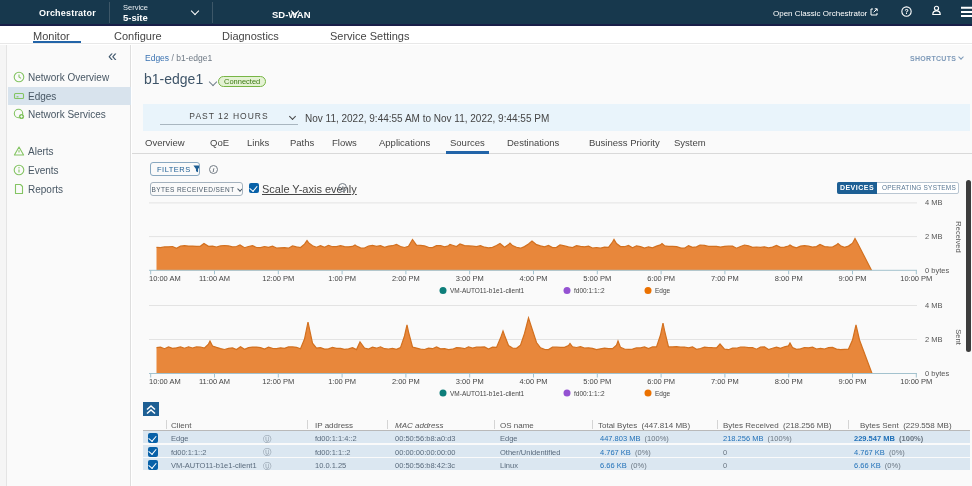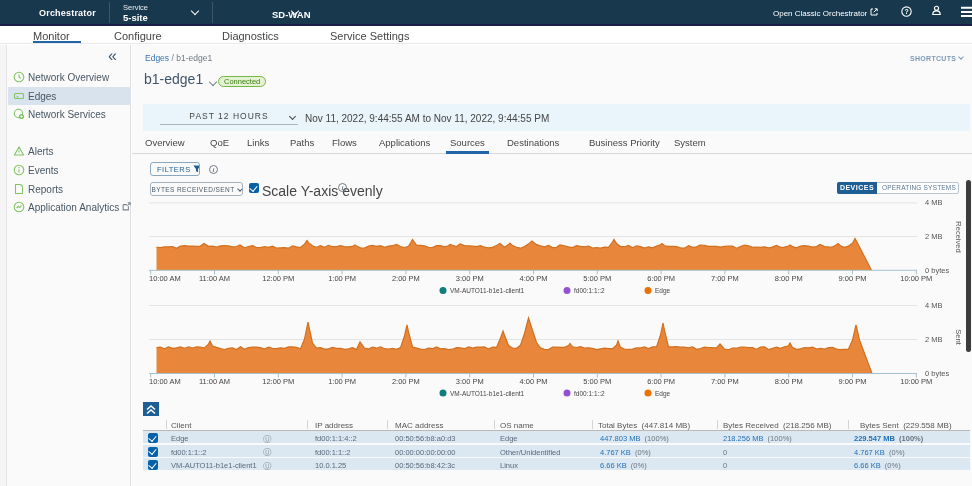--- a/index.html
+++ b/index.html
@@ -152,31 +152,20 @@
           <circle cx="6" cy="3.8" r=".7" fill="#84c463"></circle>
         </svg>
         <span class="lbl">Events</span>
       </div>
     <div class="sitem" style="top:135px">
         <svg width="12" height="12" viewBox="0 0 12 12">
           <path d="M2.5 1.5 h5 l2 2 v7 h-7 Z" stroke="#84c463" stroke-width="1.1" fill="none" stroke-linejoin="round"></path>
         </svg>
         <span class="lbl">Reports</span>
       </div>
-    <div class="sitem" style="top:153px">
-        <svg width="12" height="12" viewBox="0 0 12 12">
-          <circle cx="6" cy="6" r="4.8" stroke="#84c463" stroke-width="1.1" fill="none"></circle>
-          <path d="M3.5 7 l1.7-1.7 1.3 1.3 2-2.2" stroke="#84c463" stroke-width="1.1" fill="none"></path>
-        </svg>
-        <span class="lbl">Application Analytics</span>
-        <svg style="position:absolute; left:114px; top:4px;" width="9" height="9" viewBox="0 0 12 12">
-          <path d="M1.5 3.5 h5 M1.5 3.5 v7 h7 v-5" stroke="#748291" stroke-width="1.4" fill="none"></path>
-          <path d="M7 5 L11 1 M11 1 h-3.4 M11 1 v3.4" stroke="#748291" stroke-width="1.4" fill="none"></path>
-        </svg>
-      </div>
   </div>
 
   <div id="main">
     <div class="crumb"><a>Edges</a> / b1-edge1</div>
     <div class="title">b1-edge1</div>
     <div class="tchev"></div>
     <div class="pill">Connected</div>
     <div class="shortcuts">SHORTCUTS<span style="display:inline-block;width:4px;height:4px;border-right:1.2px solid #7d99b8;border-bottom:1.2px solid #7d99b8;transform:rotate(45deg);margin-left:3px;vertical-align:2px;"></span></div>
     <div class="timebar">
       <div class="timesel">PAST 12 HOURS<span class="c"></span></div>
@@ -196,38 +185,38 @@
       <div class="tunder" style="left:314px; width:43px;"></div>
     </div>
     <div class="btn-outline" style="left:18px; top:117px; width:50px; height:14px; line-height:13px; padding-left:6px;">FILTERS
       <svg width="8" height="8" viewBox="0 0 10 10" style="vertical-align:-1px">
           <path d="M0.5 0.5 h9 L6.3 5 v4.2 l-2.6-1.4 V5 Z" fill="#1d5e94"></path>
         </svg>
     </div>
     <span class="info abs" style="left:77px; top:120px;">i</span>
     <div class="btn-outline" style="left:18px; top:137px; width:93px; height:14px; line-height:13px; text-align:center; color:#4a5a68; border-color:#a4b2be; white-space:nowrap; font-size:6.5px; letter-spacing:.4px;">BYTES RECEIVED/SENT<span style="display:inline-block;width:4px;height:4px;border-right:1.1px solid #4a5a68;border-bottom:1.1px solid #4a5a68;transform:rotate(45deg);margin-left:3px;vertical-align:1px;"></span></div>
     <div class="cb" style="left:117px; top:138px;"></div>
-    <span class="abs" style="left:130px; top:138px; font-size:14px; color:#454545;">Scale Y-axis evenly</span>
+    <span class="abs" style="left:130px; top:138px; font-size:11px; color:#454545;text-decoration:underline;">Scale Y-axis evenly</span>
     <span class="info abs" style="left:206px; top:138px;">i</span>
     <div class="seg">
         <div class="dev">DEVICES</div>
         <div class="os">OPERATING SYSTEMS</div>
       </div>
   </div>
 
   <div class="abs" style="left:143px; top:402px; width:16px; height:14px; background:#1d5f94;">
     <svg width="16" height="14" viewBox="0 0 16 14">
         <path d="M4 7.5 L8 4 L12 7.5 M4 11.5 L8 8 L12 11.5" stroke="#fff" stroke-width="1.5" fill="none"></path>
       </svg>
   </div>
   <div id="tbl" class="abs" style="left:143px; top:418px; width:827px;">
     <div class="thead" style="position:relative; height:13px; border-bottom:1px solid #b9b9b9; font-size:8px; color:#565656;">
       <span class="abs" style="left:28px; top:3px;">Client</span>
       <span class="abs" style="left:172px; top:3px;">IP address</span>
-      <span class="abs" style="left:252px; top:3px;">MAC address</span>
+      <span class="abs" style="left:252px; top:3px;font-style:italic;">MAC address</span>
       <span class="abs" style="left:357px; top:3px;">OS name</span>
       <span class="abs" style="left:455px; top:3px;">Total Bytes&nbsp; (447.814 MB)</span>
       <span class="abs" style="left:580px; top:3px;">Bytes Received&nbsp; (218.256 MB)</span>
       <span class="abs" style="left:711px; top:3px;margin-left:6px;">Bytes Sent&nbsp; (229.558 MB)</span>
       <div class="hv" style="left:23px"></div>
         <div class="hv" style="left:164px"></div>
         <div class="hv" style="left:244px"></div>
         <div class="hv" style="left:351px"></div>
         <div class="hv" style="left:449px"></div>
         <div class="hv" style="left:574px"></div>

